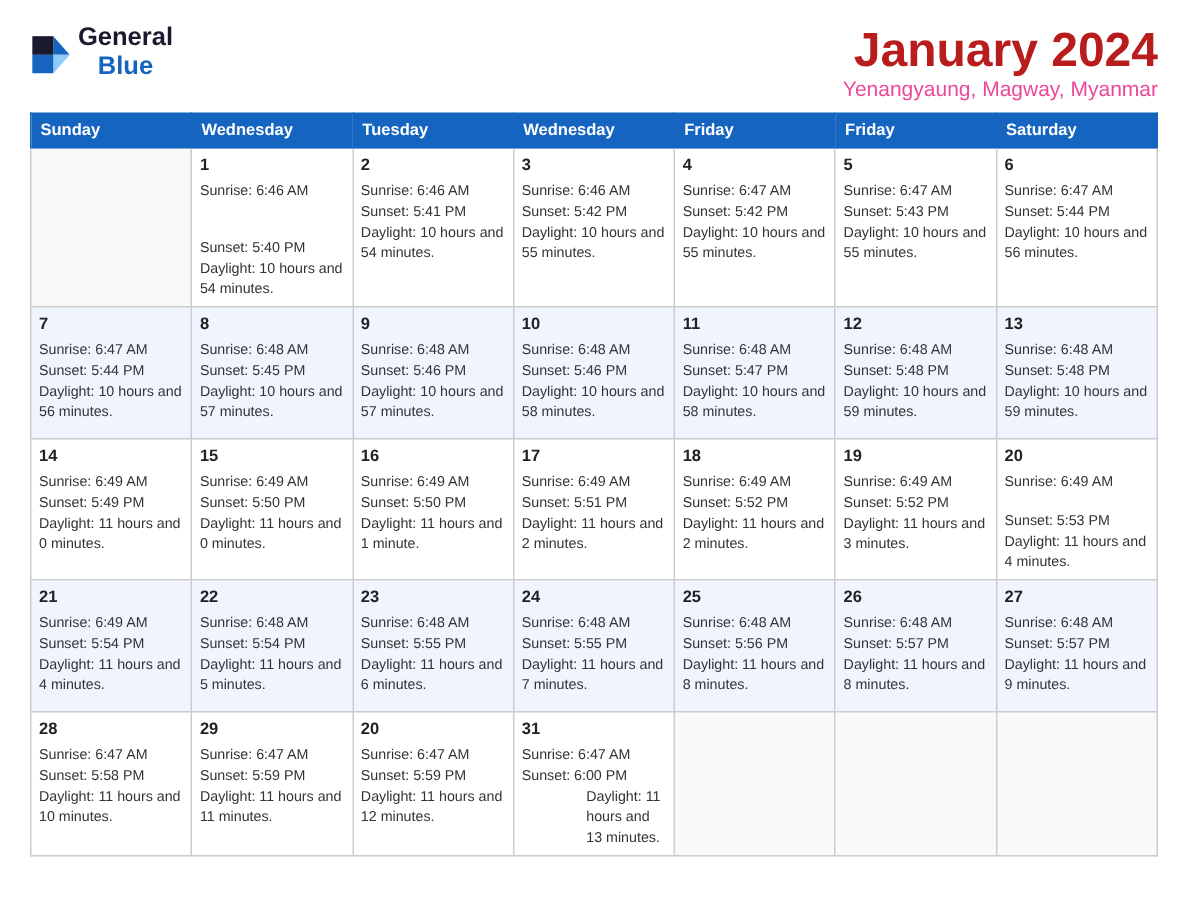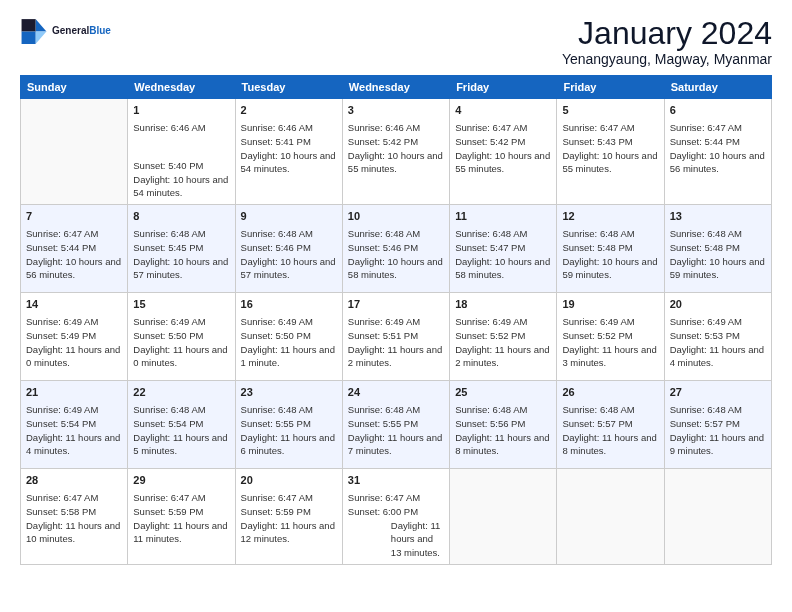--- a/index.html
+++ b/index.html
@@ -20,44 +20,45 @@
       justify-content: space-between;
       margin-bottom: 8px;
     }
     .logo {
       display: flex;
       align-items: center;
       gap: 4px;
     }
     .logo-text {
       display: flex;
-      flex-direction: row;
-      font-size: 10px;
+      flex-direction: column;
+      font-size: 17px;
       font-weight: bold;
       line-height: 1.1;
       color: #1a1a2e;
+      text-align: center;
     }
     .logo-text .general { color: #1a1a2e; }
     .logo-text .blue { color: #1565c0; }
     .logo-icon {
       width: 28px;
       height: 28px;
     }
     .title-block {
       text-align: right;
     }
     .month-title {
       font-size: 32px;
-      font-weight: normal;
-      color: #0f172a;
+      font-weight: bold;
+      color: #b91c1c;
       line-height: 1.1;
     }
     .subtitle {
       font-size: 14px;
-      color: #0f172a;
+      color: #ec4899;
     }
     .calendar {
       width: 100%;
       border-collapse: collapse;
       font-size: 10px;
     }
     .calendar thead tr th {
       background-color: #1565c0;
       color: #fff;
       text-align: left;
@@ -246,21 +247,21 @@
           </td>
           <td>
             <span class="day-num">19</span>
             <span style="display: block;">Sunrise: 6:49 AM</span>
             <span style="display: block;">Sunset: 5:52 PM</span>
             <span style="display: block;">Daylight: 11 hours and 3 minutes.</span>
           </td>
           <td>
             <span class="day-num">20</span>
             <span style="display: block;">Sunrise: 6:49 AM</span>
-            <span style="display: block;">Sunset: 5:53 PM</span>
+            <span style="display: block; margin-top: 12px;">Sunset: 5:53 PM</span>
             <span style="display: block;">Daylight: 11 hours and 4 minutes.</span>
           </td>
         </tr>
         <tr class="row-alt">
           <td>
             <span class="day-num">21</span>
             <span style="display: block;">Sunrise: 6:49 AM</span>
             <span style="display: block;">Sunset: 5:54 PM</span>
             <span style="display: block;">Daylight: 11 hours and 4 minutes.</span>
           </td>

